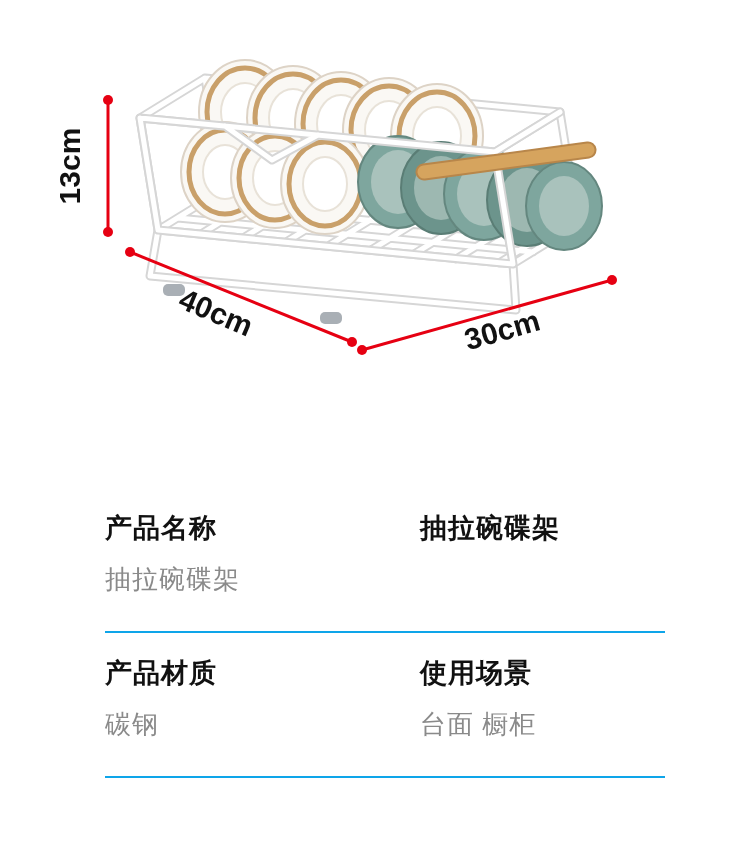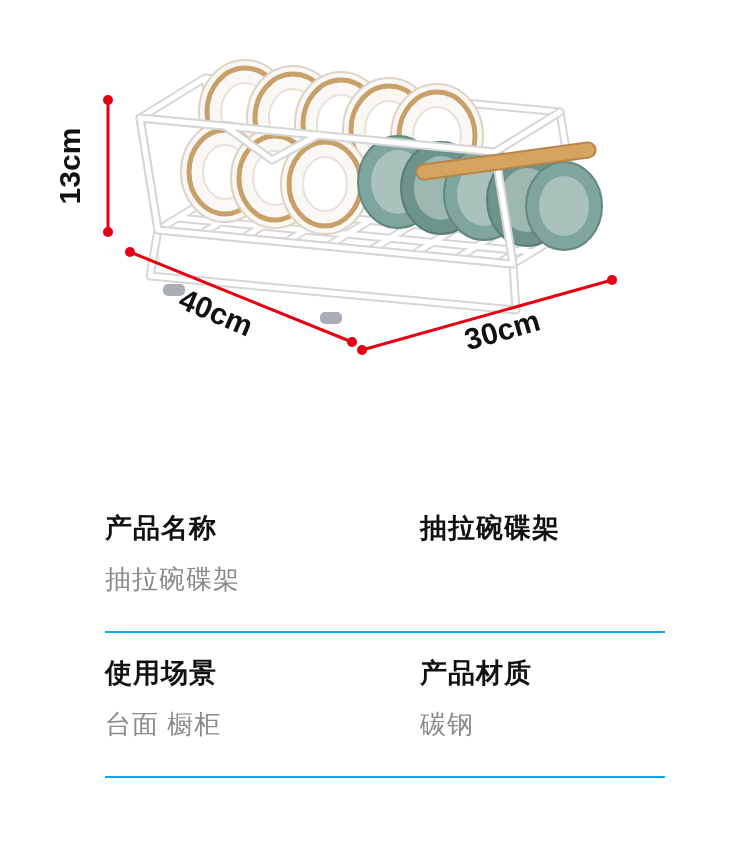--- a/index.html
+++ b/index.html
@@ -176,23 +176,23 @@
         <div class="spec-label">产品名称</div>
         <div class="spec-value">抽拉碗碟架</div>
       </div>
       <div class="spec-cell">
         <div class="spec-label">抽拉碗碟架</div>
       </div>
     </div>
 
     <div class="spec-row">
       <div class="spec-cell">
+        <div class="spec-label">产品材质</div>
+        <div class="spec-value">碳钢</div>
+      </div>
+      <div class="spec-cell">
         <div class="spec-label">使用场景</div>
         <div class="spec-value">台面  橱柜</div>
-      </div>
-      <div class="spec-cell">
-        <div class="spec-label">产品材质</div>
-        <div class="spec-value">碳钢</div>
       </div>
     </div>
 
   </div>
 </div>
 
 </body></html>

